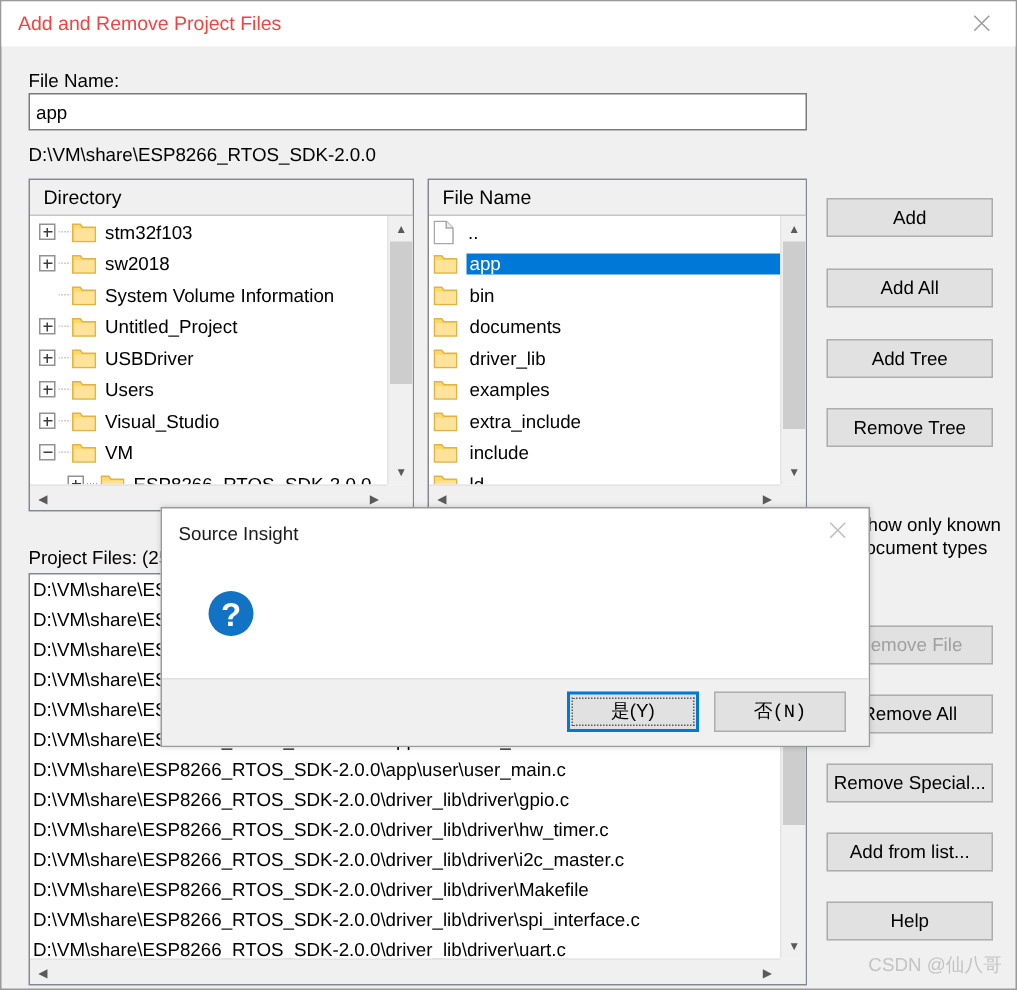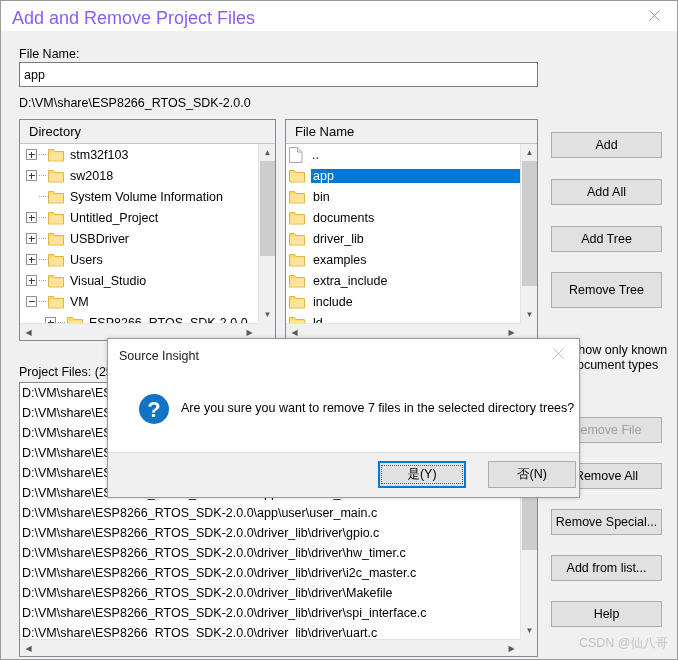--- a/index.html
+++ b/index.html
@@ -27,22 +27,22 @@
   #titlebar {
     position: absolute;
     left: 0; top: 0;
     width: 100%; height: 30px;
     background: #ffffff;
     box-sizing: border-box;
   }
   #title-text {
     position: absolute;
     left: 11px; top: 7px;
-    font-size: 18px;
-    color: #8b5cf6;
+    font-size: 13px;
+    color: #ef4444;
     white-space: nowrap;
   }
   #close-btn {
     position: absolute;
     right: 0; top: 0;
     width: 45px; height: 29px;
     display: flex; align-items: center; justify-content: center;
     cursor: default;
   }
   #close-btn svg { display: block; }
@@ -607,21 +607,21 @@
           <div class="sb-arrow left">◀</div>
           <div class="sb-arrow right">▶</div>
         </div>
         <div class="sb-corner"></div>
       </div>
     </div>
 
     <div class="btn" style="left:549px; top:101px; width:111px; height:26px;">Add</div>
     <div class="btn" style="left:549px; top:148px; width:111px; height:26px;">Add All</div>
     <div class="btn" style="left:549px; top:195px; width:111px; height:26px;">Add Tree</div>
-    <div class="btn" style="left:549px; top:241px; width:111px; height:36px;">Remove Tree</div>
+    <div class="btn" style="left:549px; top:241px; width:111px; height:26px;">Remove Tree</div>
 
     <div class="checkbox-wrap" style="left:549px; top:312px; width:120px;">
       <span class="cb-box"></span>
       <span class="cb-text">Show only known document types</span>
     </div>
 
     <div class="btn disabled" style="left:549px; top:386px; width:111px; height:26px;">Remove File</div>
     <div class="btn" style="left:549px; top:432px; width:111px; height:26px;">Remove All</div>
     <div class="btn" style="left:549px; top:478px; width:111px; height:26px;">Remove Special...</div>
     <div class="btn" style="left:549px; top:524px; width:111px; height:26px;">Add from list...</div>
@@ -668,22 +668,21 @@
     </svg>
   </div>
 
   <div id="dlg-body">
     <div id="dlg-icon">
       <svg width="32" height="32" viewBox="0 0 32 32">
         <circle cx="16" cy="16" r="15" fill="#1273c4"></circle>
         <text x="16" y="24" font-family="Liberation Sans, sans-serif" font-size="22" font-weight="bold" fill="#ffffff" text-anchor="middle">?</text>
       </svg>
     </div>
-    <div id="dlg-msg">Are you sure you want to remove 7 files in the selected directory trees?</div>
   </div>
 
   <div id="dlg-footer">
     <div class="dlg-btn default" style="left:270px; width:88px;">
       <span class="inner">是(Y)</span>
     </div>
-    <div class="dlg-btn" style="left:380px; width:88px;">否(N)</div>
+    <div class="dlg-btn" style="left:368px; width:88px;font-family:Liberation Mono, monospace;">否(N)</div>
   </div>
 </div>
 
 </body></html>

